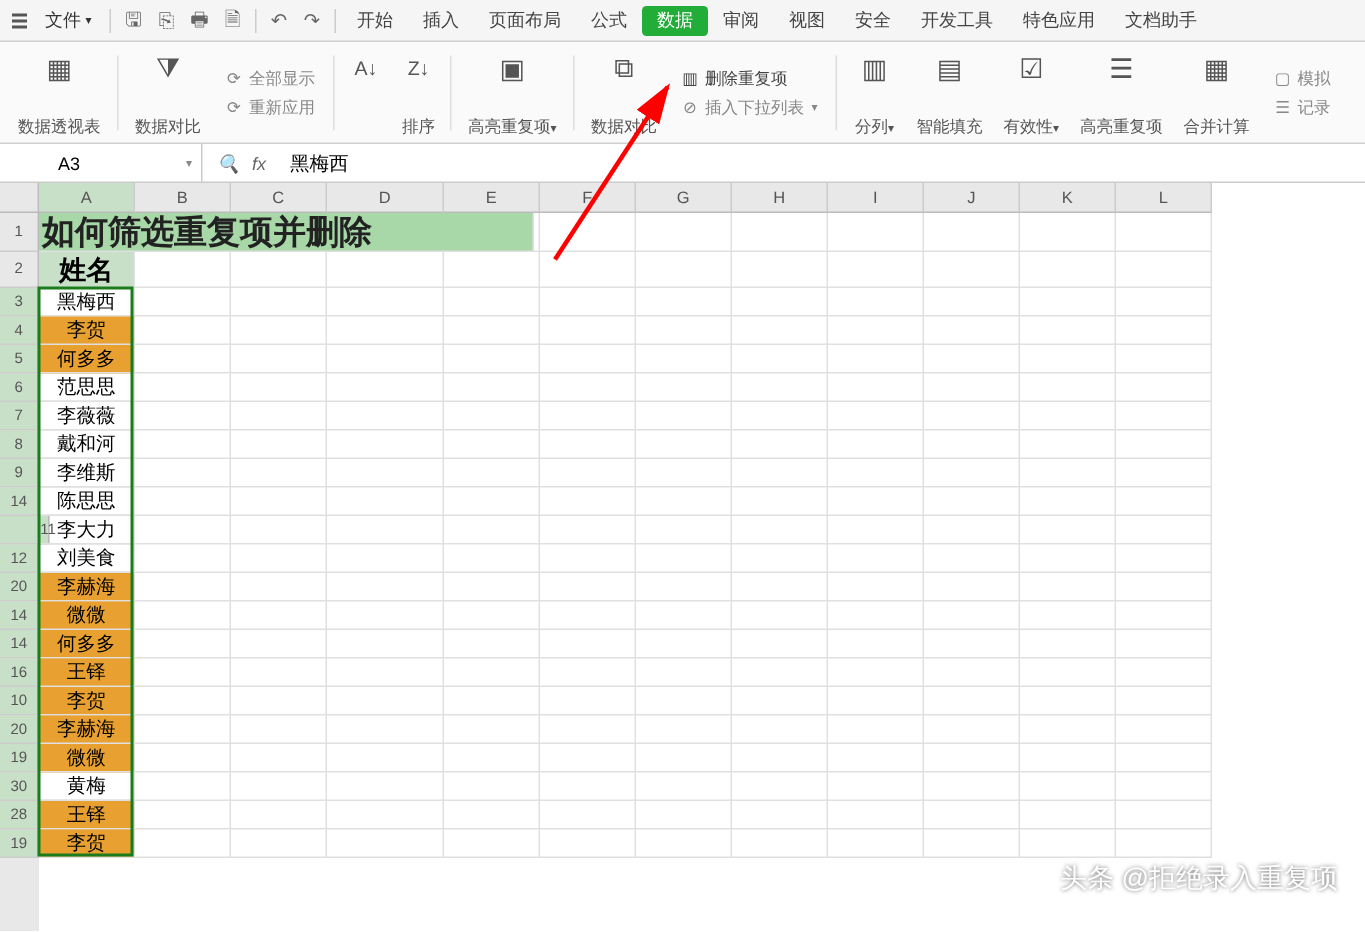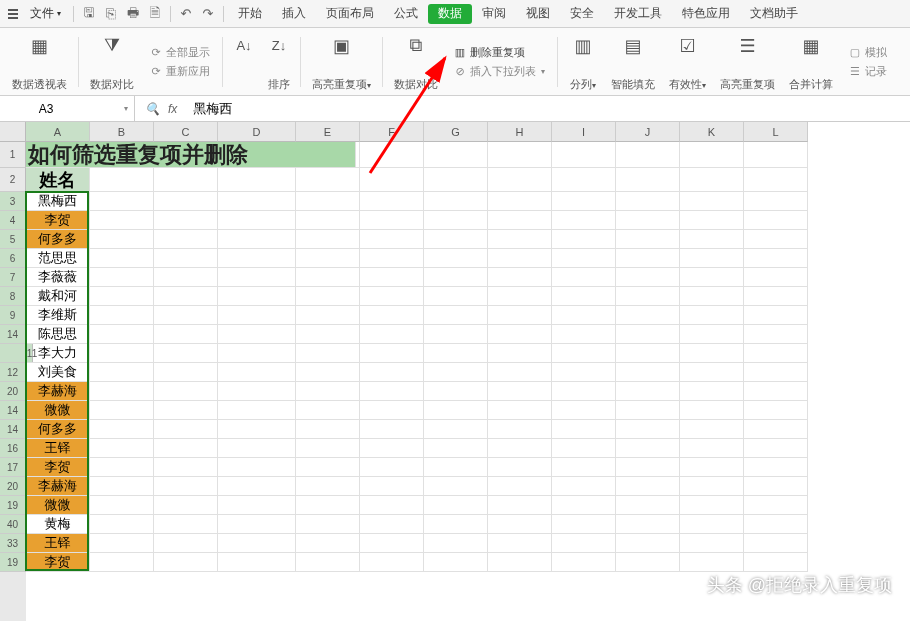--- a/index.html
+++ b/index.html
@@ -221,25 +221,25 @@
       <div class="row-hdr sel" style="height: 19px;">7</div>
       <div class="row-hdr sel" style="height: 19px;">8</div>
       <div class="row-hdr sel" style="height: 19px;">9</div>
       <div class="row-hdr sel" style="height: 19px;">14</div>
       <div class="row-hdr sel" style="height: 19px; padding-left: 32px;">11</div>
       <div class="row-hdr sel" style="height: 19px;">12</div>
       <div class="row-hdr sel" style="height: 19px;">20</div>
       <div class="row-hdr sel" style="height: 19px;">14</div>
       <div class="row-hdr sel" style="height: 19px;">14</div>
       <div class="row-hdr sel" style="height: 19px;">16</div>
-      <div class="row-hdr sel" style="height: 19px;">17</div>
+      <div class="row-hdr sel" style="height: 19px;">10</div>
       <div class="row-hdr sel" style="height: 19px;">20</div>
       <div class="row-hdr sel" style="height: 19px;">19</div>
-      <div class="row-hdr sel" style="height: 19px;">40</div>
-      <div class="row-hdr sel" style="height: 19px;">33</div>
+      <div class="row-hdr sel" style="height: 19px;">30</div>
+      <div class="row-hdr sel" style="height: 19px;">28</div>
       <div class="row-hdr sel" style="height: 19px;">19</div>
     </div>
   <div class="cells-area" id="cells-area" style="flex:1;">
       <div class="cell" style="left: 0px; top: 0px; width: 64px; height: 26px;"></div>
       <div class="cell" style="left: 0px; top: 26px; width: 64px; height: 24px;"></div>
       <div class="cell" style="left: 0px; top: 50px; width: 64px; height: 19px;"></div>
       <div class="cell" style="left: 0px; top: 69px; width: 64px; height: 19px;"></div>
       <div class="cell" style="left: 0px; top: 88px; width: 64px; height: 19px;"></div>
       <div class="cell" style="left: 0px; top: 107px; width: 64px; height: 19px;"></div>
       <div class="cell" style="left: 0px; top: 126px; width: 64px; height: 19px;"></div>

